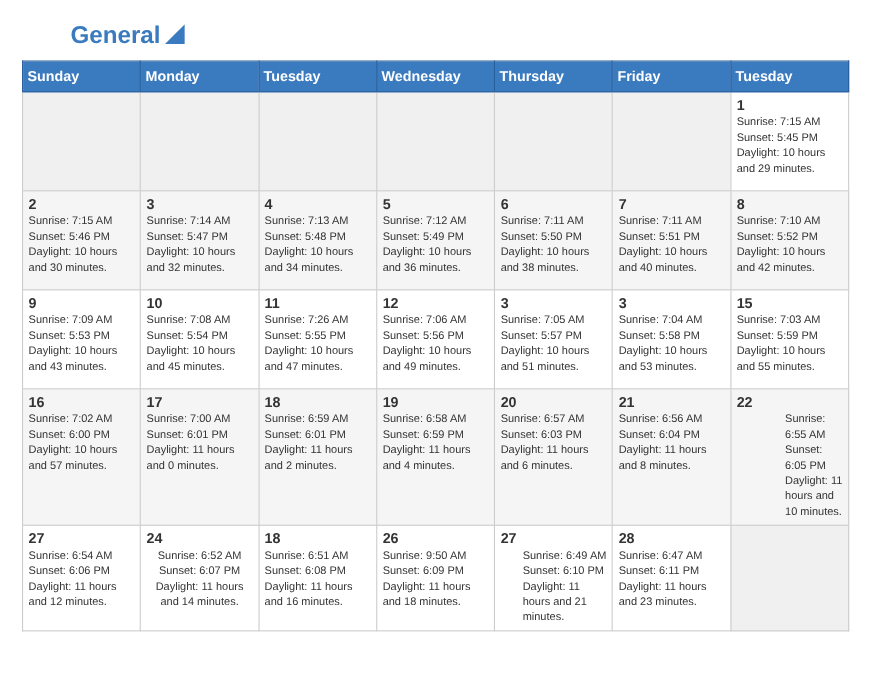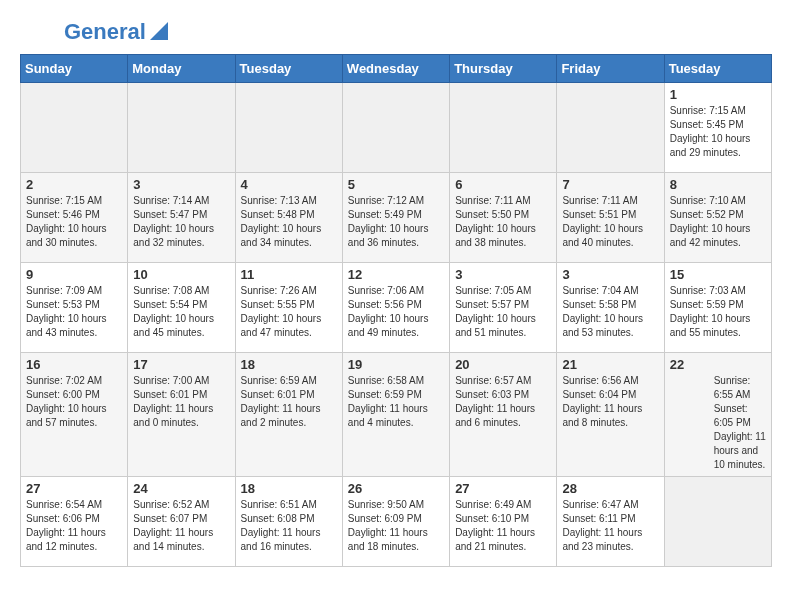--- a/index.html
+++ b/index.html
@@ -269,39 +269,39 @@
       </tr>
       <tr>
         <td>
           <span class="day-num">27</span>
           <div class="day-info" style="white-space: pre-wrap;">Sunrise: 6:54 AM
 Sunset: 6:06 PM
 Daylight: 11 hours and 12 minutes.</div>
         </td>
         <td>
           <span class="day-num">24</span>
-          <div class="day-info" style="white-space: pre-wrap;">Sunrise: 6:52 AM
+          <div class="day-info" style="white-space: pre-wrap; text-align: center;">Sunrise: 6:52 AM
 Sunset: 6:07 PM
 Daylight: 11 hours and 14 minutes.</div>
         </td>
         <td>
           <span class="day-num">18</span>
           <div class="day-info" style="white-space: pre-wrap;">Sunrise: 6:51 AM
 Sunset: 6:08 PM
 Daylight: 11 hours and 16 minutes.</div>
         </td>
         <td>
           <span class="day-num">26</span>
           <div class="day-info" style="white-space: pre-wrap;">Sunrise: 9:50 AM
 Sunset: 6:09 PM
 Daylight: 11 hours and 18 minutes.</div>
         </td>
         <td>
           <span class="day-num">27</span>
-          <div class="day-info" style="white-space: pre-wrap;">Sunrise: 6:49 AM
+          <div class="day-info" style="white-space: pre-wrap; margin-left: 20px;">Sunrise: 6:49 AM
 Sunset: 6:10 PM
 Daylight: 11 hours and 21 minutes.</div>
         </td>
         <td>
           <span class="day-num">28</span>
           <div class="day-info" style="white-space: pre-wrap;">Sunrise: 6:47 AM
 Sunset: 6:11 PM
 Daylight: 11 hours and 23 minutes.</div>
         </td>
         <td class="empty"></td>

